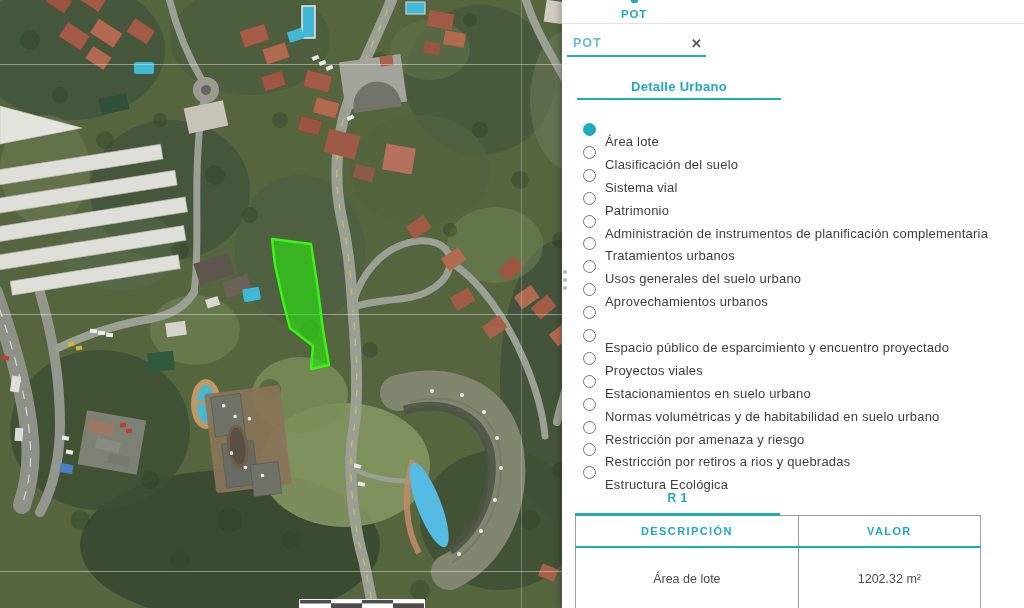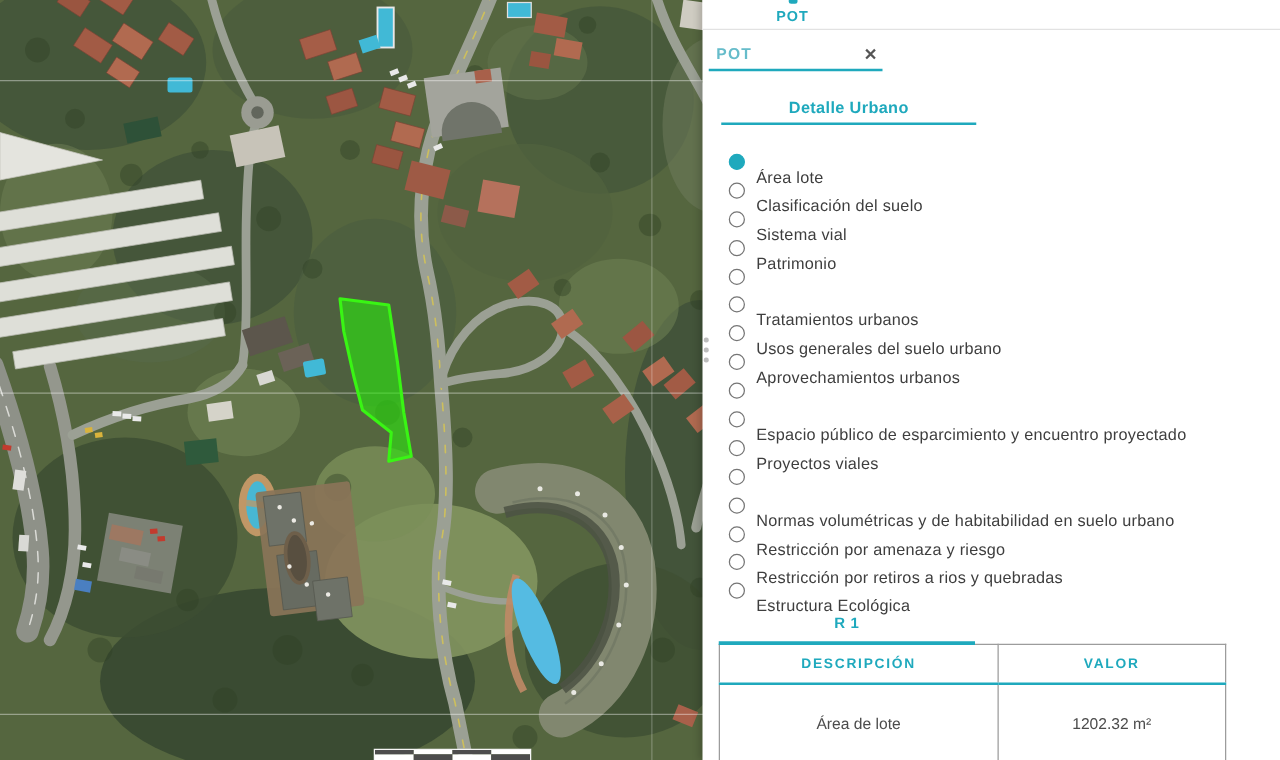--- a/index.html
+++ b/index.html
@@ -322,20 +322,21 @@
       <div class="layer-item">
         <span class="radio"></span>
         <span class="layer-label">Sistema vial</span>
       </div>
       <div class="layer-item">
         <span class="radio"></span>
         <span class="layer-label">Patrimonio</span>
       </div>
       <div class="layer-item">
         <span class="radio"></span>
+        <span class="layer-label">Administración de instrumentos de planificación complementaria</span>
       </div>
       <div class="layer-item">
         <span class="radio"></span>
         <span class="layer-label">Tratamientos urbanos</span>
       </div>
       <div class="layer-item">
         <span class="radio"></span>
         <span class="layer-label">Usos generales del suelo urbano</span>
       </div>
       <div class="layer-item">
@@ -348,20 +349,21 @@
       <div class="layer-item">
         <span class="radio"></span>
         <span class="layer-label">Espacio público de esparcimiento y encuentro proyectado</span>
       </div>
       <div class="layer-item">
         <span class="radio"></span>
         <span class="layer-label">Proyectos viales</span>
       </div>
       <div class="layer-item">
         <span class="radio"></span>
+        <span class="layer-label">Estacionamientos en suelo urbano</span>
       </div>
       <div class="layer-item">
         <span class="radio"></span>
         <span class="layer-label">Normas volumétricas y de habitabilidad en suelo urbano</span>
       </div>
       <div class="layer-item">
         <span class="radio"></span>
         <span class="layer-label">Restricción por amenaza y riesgo</span>
       </div>
       <div class="layer-item">

